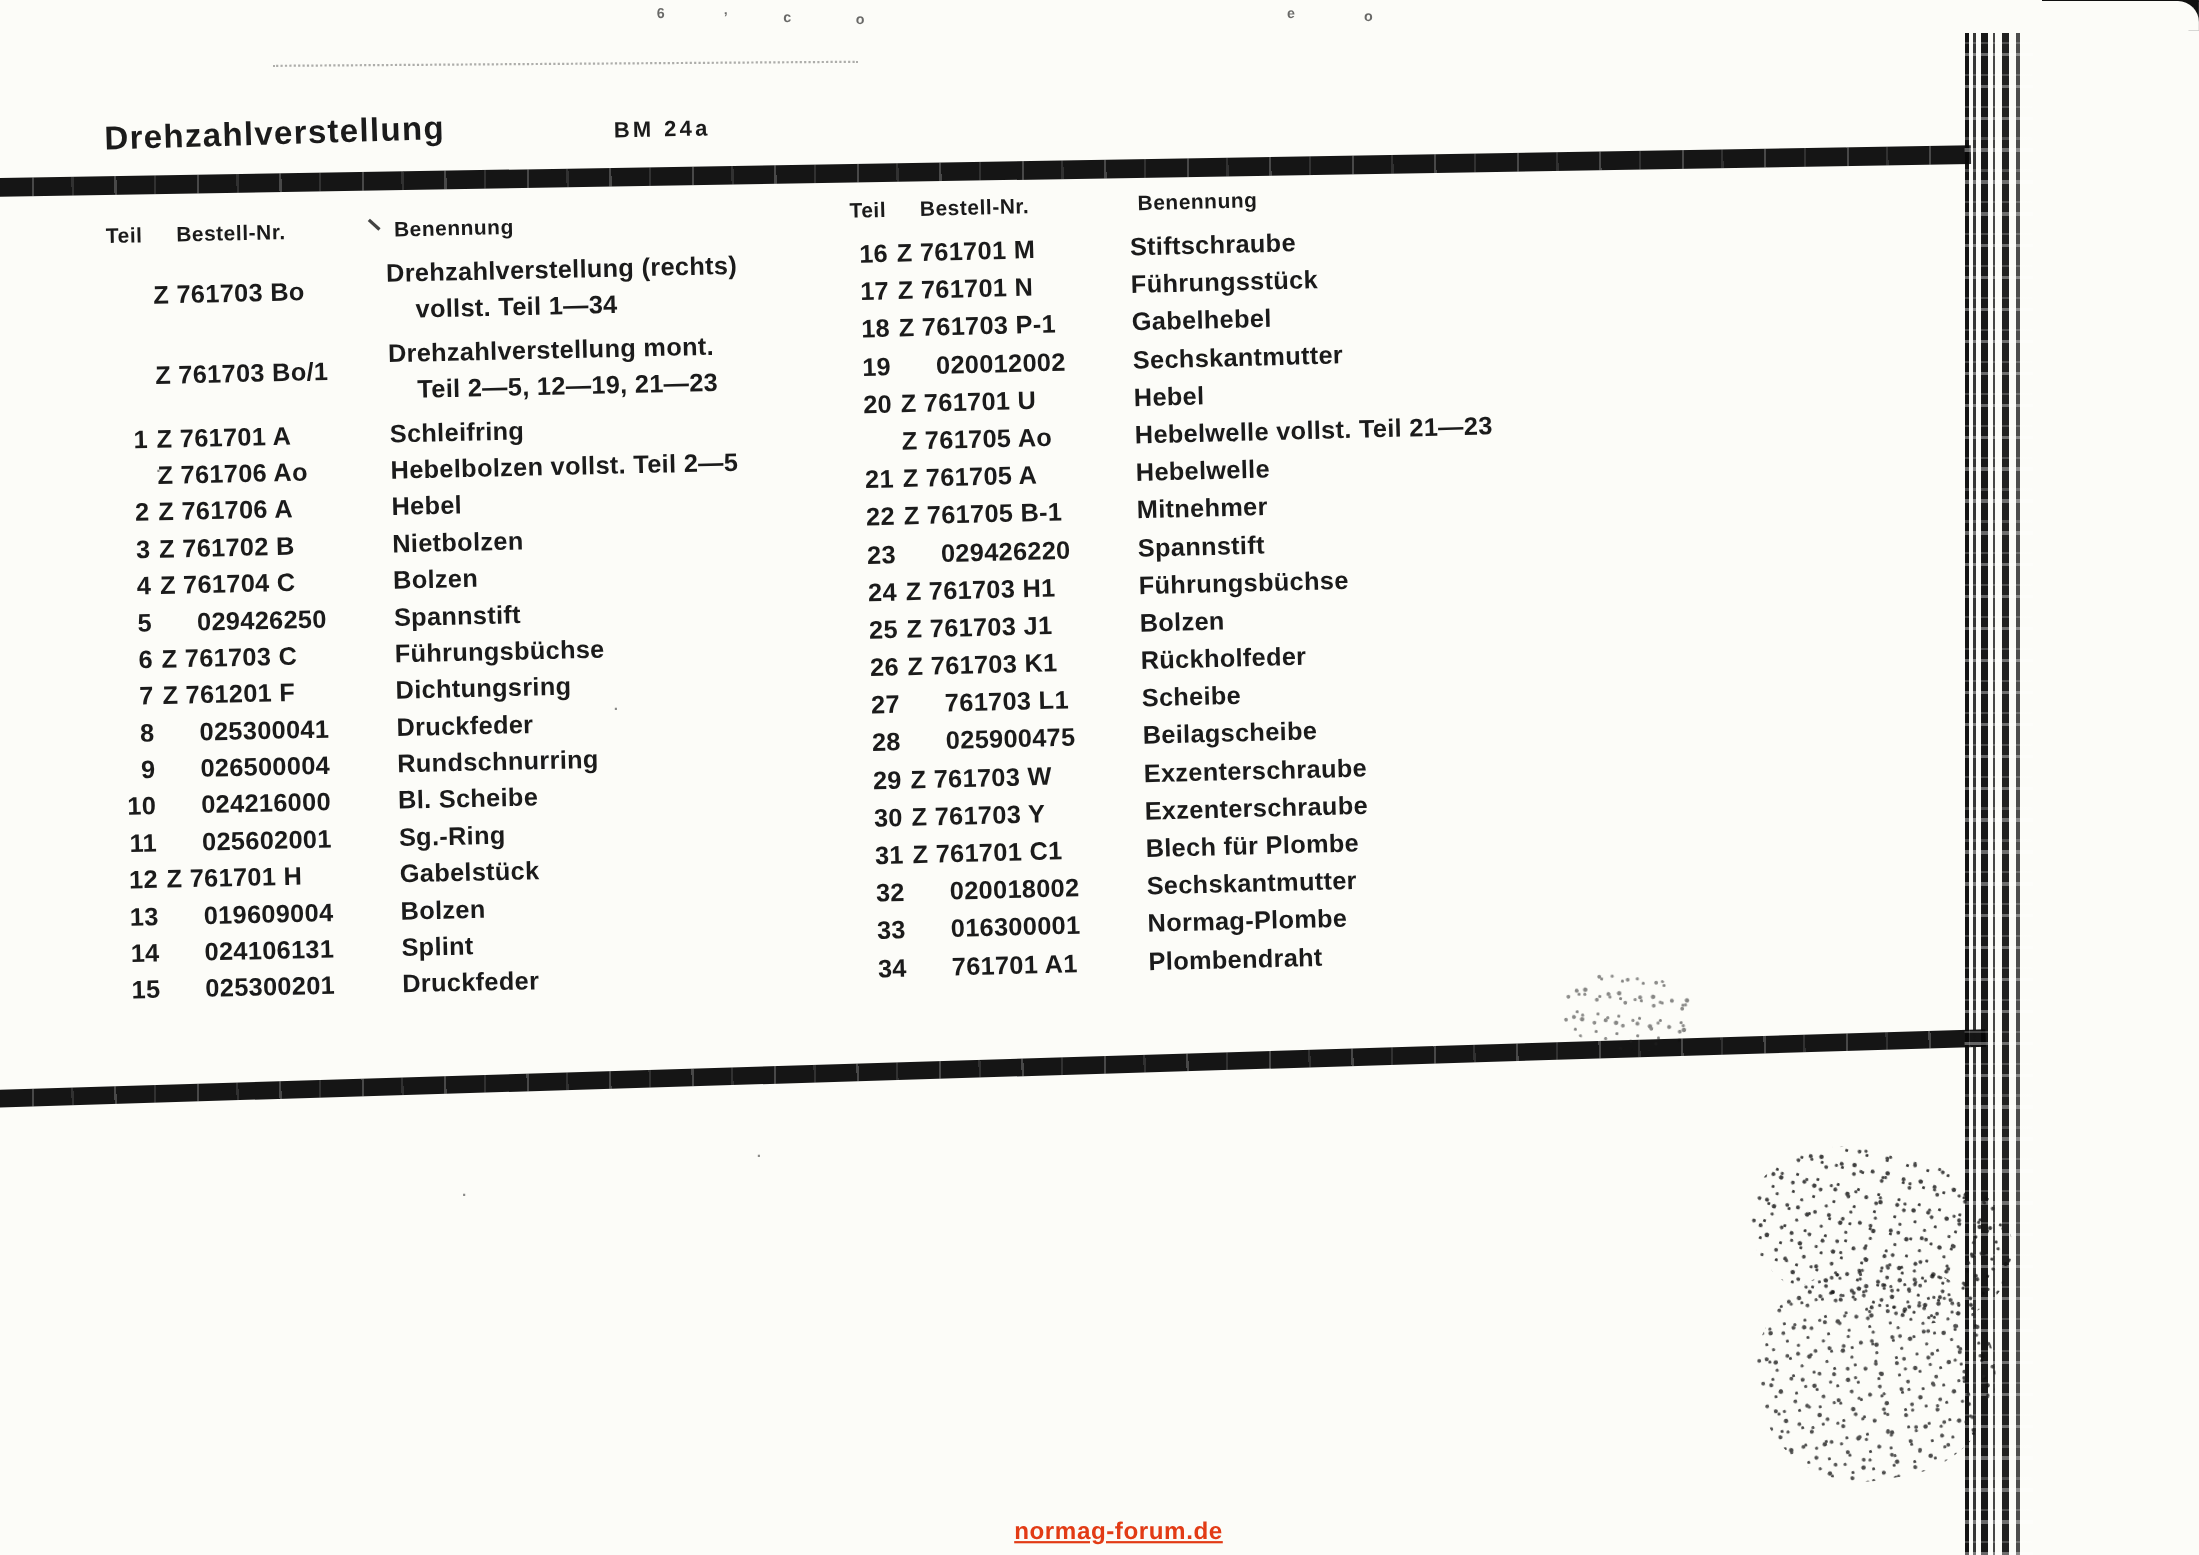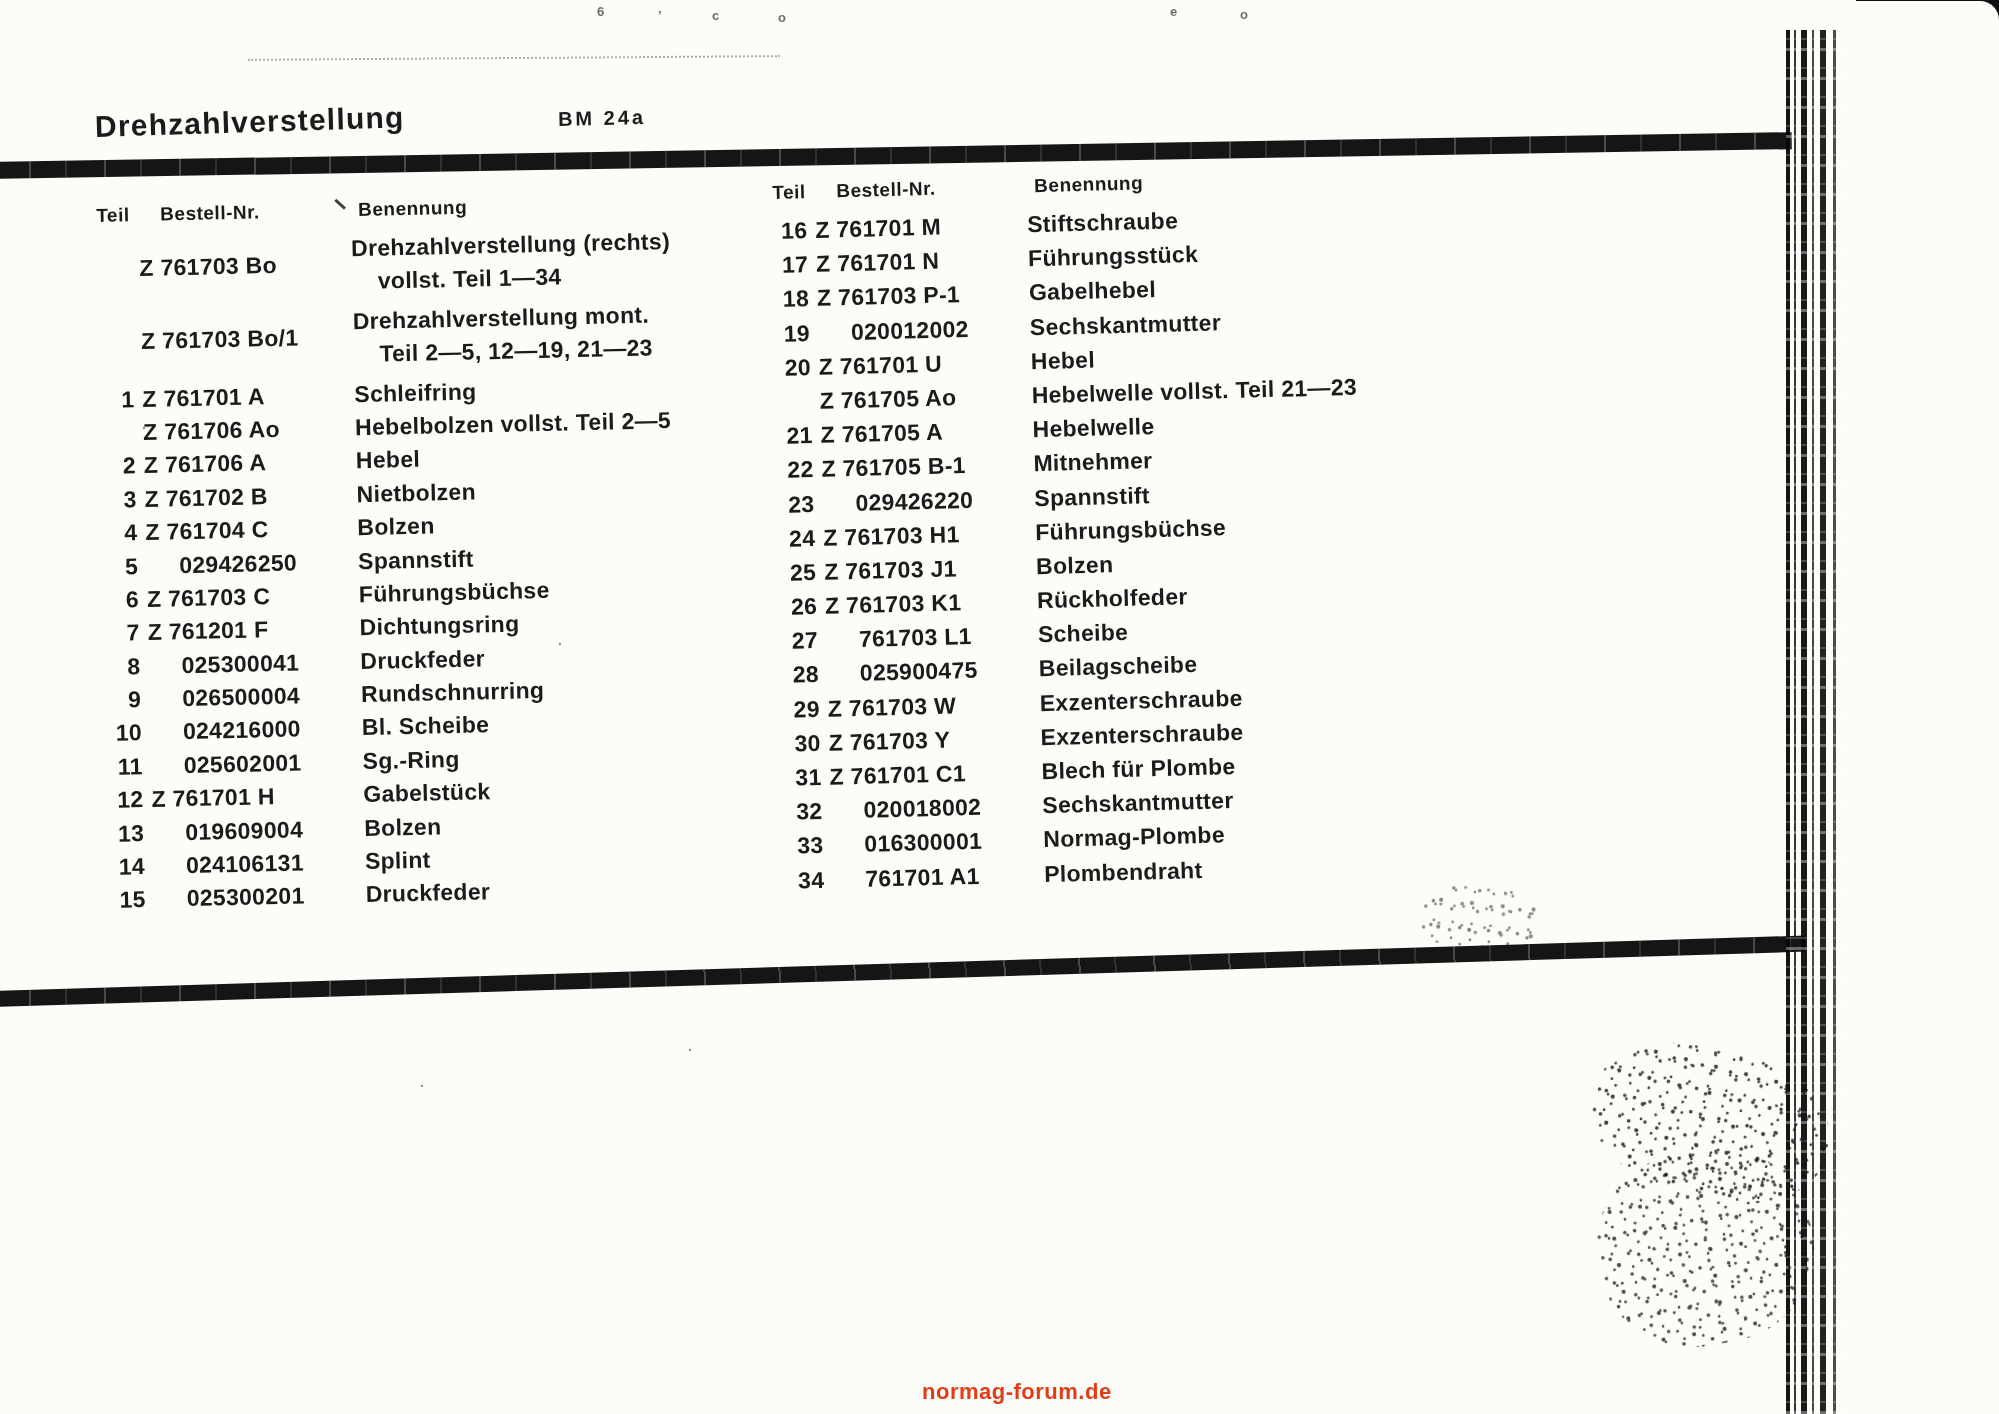--- a/index.html
+++ b/index.html
@@ -399,21 +399,21 @@
       <div class="row">
         <span class="c-teil">34</span>
         <span class="c-bestell indent">761701 A1</span>
         <span class="c-name">
           <div>Plombendraht</div>
         </span>
       </div>
     </div>
 </div>
 
-<div class="abs watermark" style="color: rgb(226, 59, 21);">normag-forum.de</div>
+<div class="abs watermark" style="color: rgb(226, 59, 21); text-decoration: underline;">normag-forum.de</div>
 
 <div class="abs dotline"></div>
 <div class="abs tick"></div>
 <div class="abs speckle spk1"></div>
 <div class="abs speckle spk2"></div>
 <div class="abs speckle spk3"></div>
 <div id="artifact-layer">
     <span class="abs artifact" style="left: 597px; top: 4px;">6</span>
     <span class="abs artifact" style="left: 658px; top: 8px;">’</span>
     <span class="abs artifact" style="left: 712px; top: 8px;">c</span>

